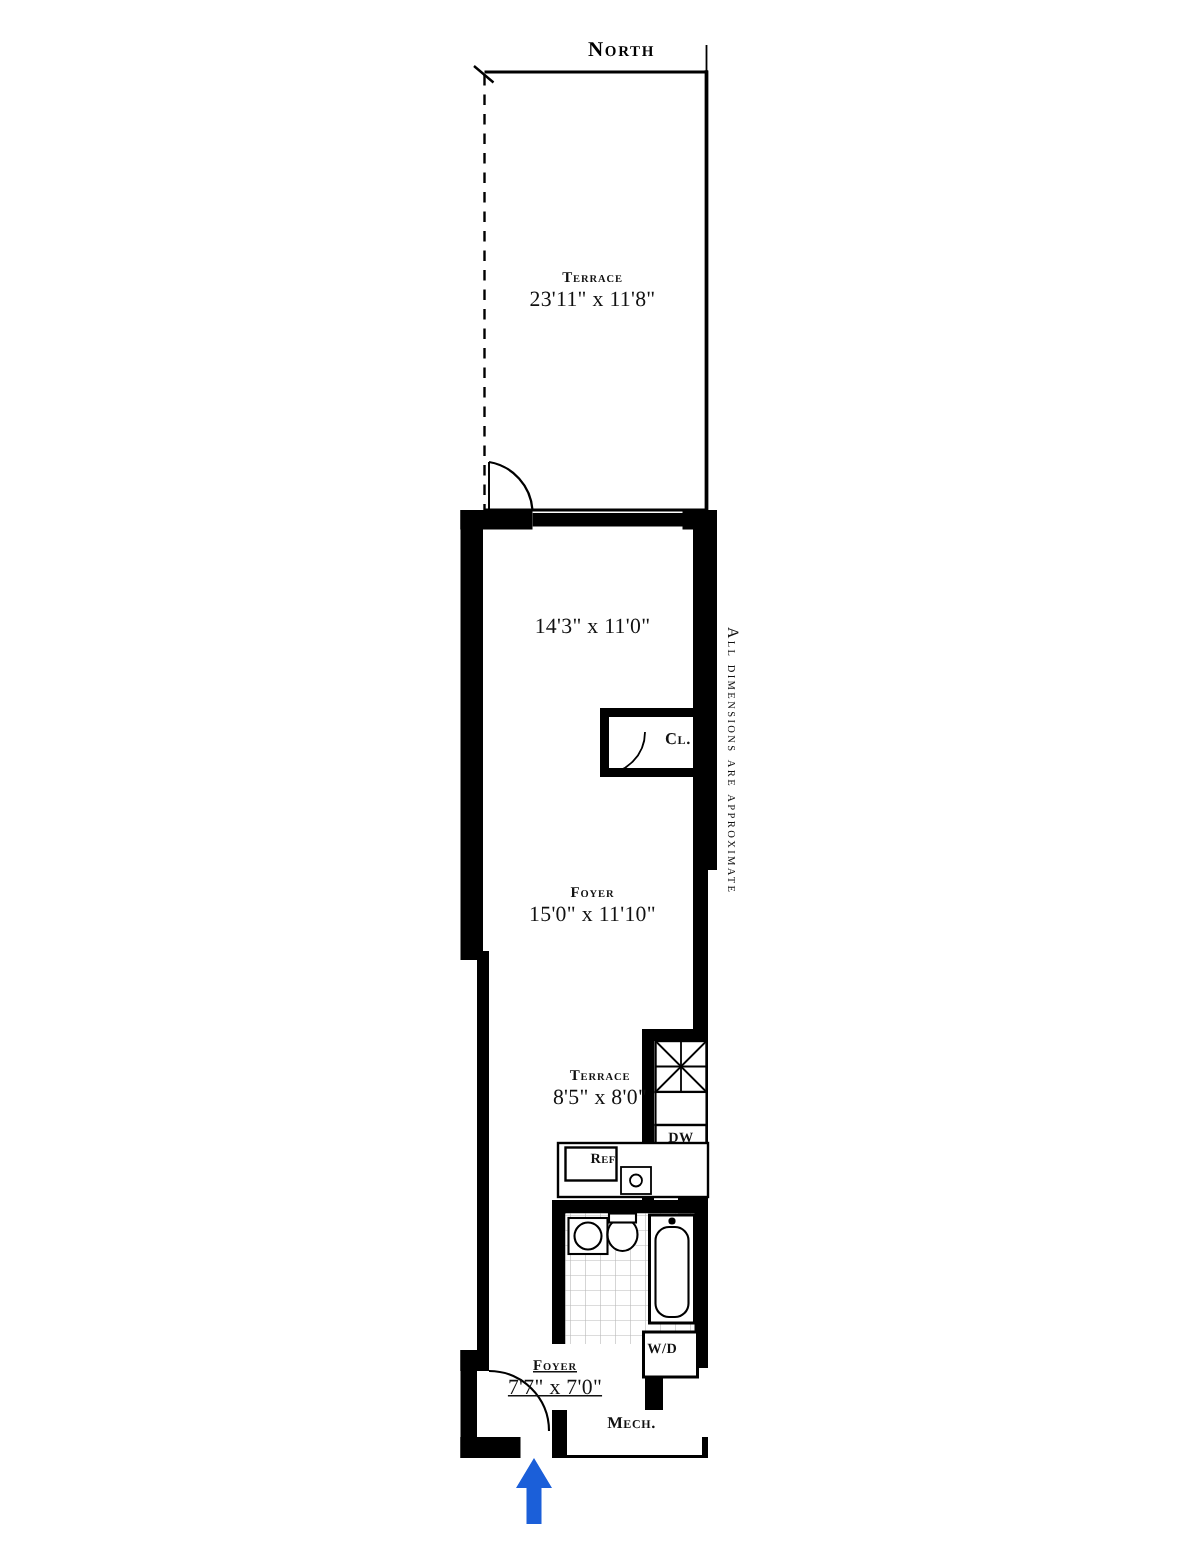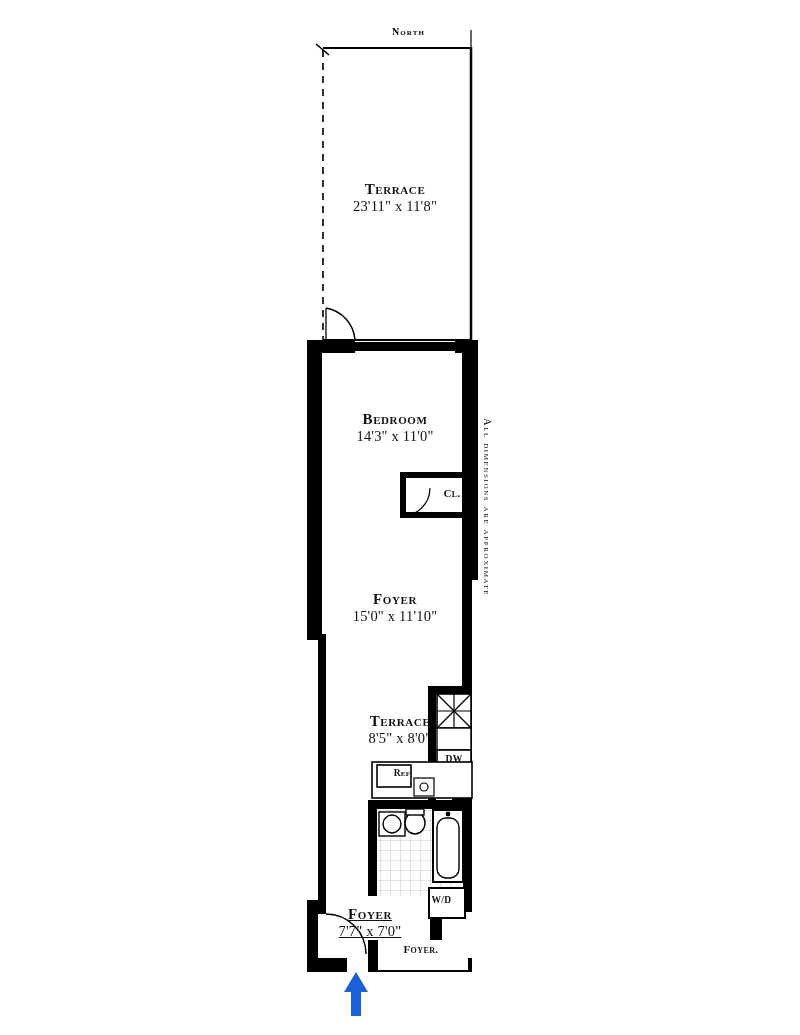--- a/index.html
+++ b/index.html
@@ -28,40 +28,40 @@
     font-family: "Liberation Serif", serif;
     color: #111;
     line-height: 1.22;
     white-space: nowrap;
   }
   .lbl .name {
     display: block;
     font-variant: small-caps;
     letter-spacing: 0.6px;
     font-weight: 700;
-    font-size: 15px;
+    font-size: 10px;
   }
   .lbl .dim {
     display: block;
     font-size: 14.5px;
     letter-spacing: 0.2px;
   }
   .lbl.small .name {
     font-size: 11px;
     letter-spacing: 0.4px;
   }
   .lbl.tiny .name {
     font-size: 9.5px;
     letter-spacing: 0.3px;
   }
   .north-label {
     position: absolute;
     font-variant: small-caps;
     font-weight: 700;
-    font-size: 10px;
+    font-size: 14px;
     letter-spacing: 1.1px;
   }
   .vert-note {
     position: absolute;
     font-variant: small-caps;
     font-size: 10.5px;
     letter-spacing: 1.6px;
     writing-mode: vertical-rl;
     text-orientation: mixed;
     color: #111;
@@ -193,21 +193,20 @@
 <div class="north-label" style="left:392px; top:26px;">North</div>
 
 <div class="vert-note" style="left:482px; top:418px;">All  dimensions  are  approximate</div>
 
 <div class="lbl" style="left:303px; top:180px; width:184px;">
   <span class="name">Terrace</span>
   <span class="dim">23'11"  x  11'8"</span>
 </div>
 
 <div class="lbl" style="left:302px; top:410px; width:186px;">
-  <span class="name">Bedroom</span>
   <span class="dim">14'3"  x  11'0"</span>
 </div>
 
 <div class="lbl small" style="left:423px; top:487px; width:58px;">
   <span class="name">Cl.</span>
 </div>
 
 <div class="lbl" style="left:302px; top:590px; width:186px;">
   <span class="name">Foyer</span>
   <span class="dim">15'0"  x  11'10"</span>
@@ -229,14 +228,14 @@
 <div class="lbl tiny" style="left:430px; top:895px; width:23px;">
   <span class="name">W/D</span>
 </div>
 
 <div class="lbl" style="left:300px; top:905px; width:140px;text-decoration:underline;">
   <span class="name">Foyer</span>
   <span class="dim">7'7"  x  7'0"</span>
 </div>
 
 <div class="lbl small" style="left:382px; top:943px; width:78px;">
-  <span class="name">Foyer.</span>
+  <span class="name">Mech.</span>
 </div>
 
 </body></html>

